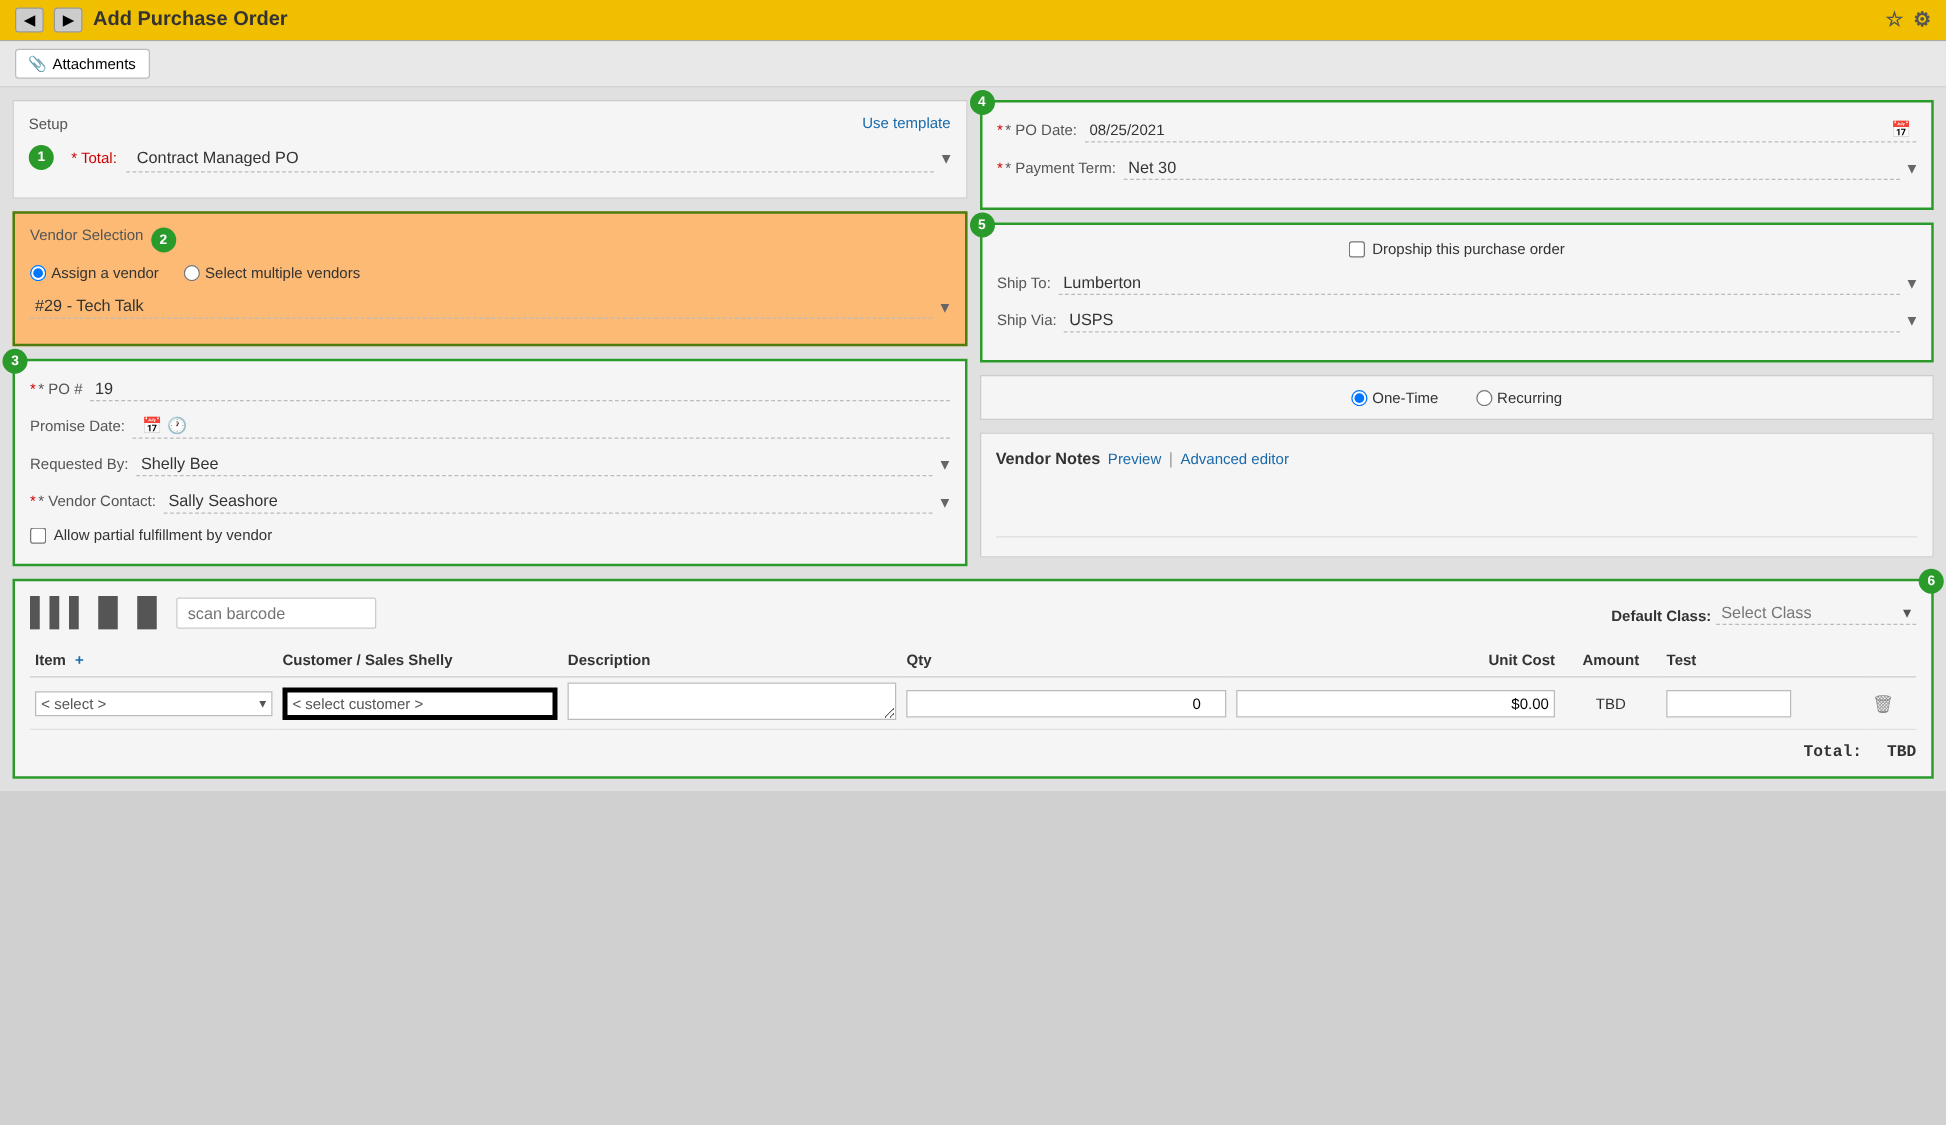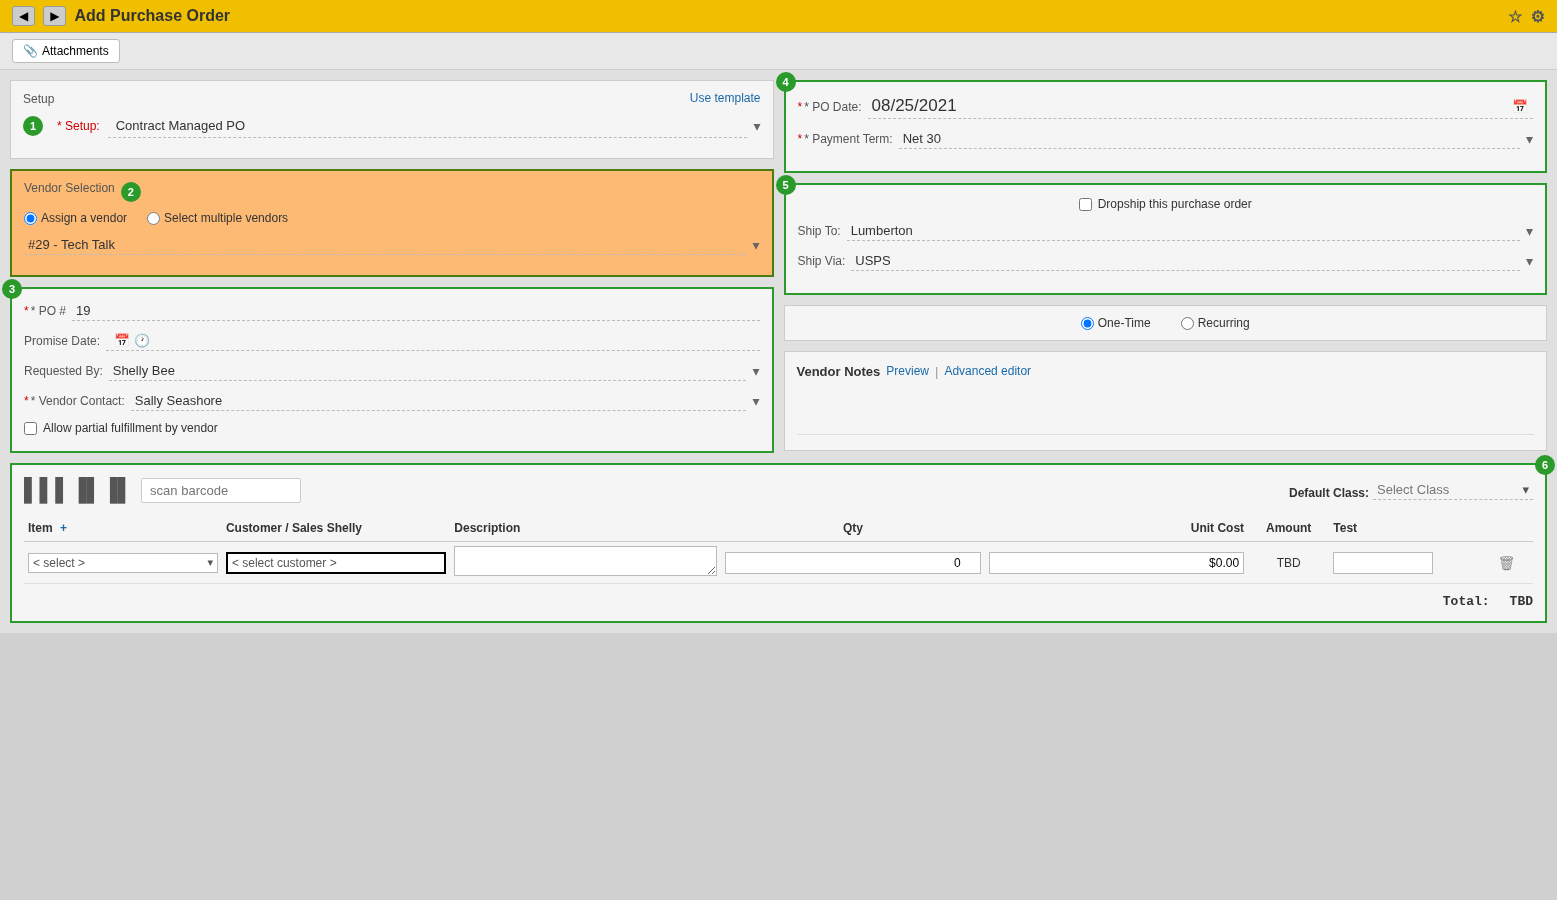--- a/index.html
+++ b/index.html
@@ -137,21 +137,21 @@
       align-items: center;
       justify-content: center;
       gap: 30px;
     }
 
     .vendor-notes-panel {
       background: #f5f5f5;
       border: 1px solid #ccc;
       padding: 12px;
     }
-    .notes-label-row { display: flex; align-items: flex-start; gap: 6px; margin-bottom: 6px; }
+    .notes-label-row { display: flex; align-items: center; gap: 6px; margin-bottom: 6px; }
     .notes-link { color: #1a6aab; font-size: 12px; cursor: pointer; }
     .notes-separator { color: #999; }
   </style>
 </head>
 <body>
 
 <div class="title-bar">
   <div class="title-bar-left">
     <button class="nav-btn">◀</button>
     <button class="nav-btn">▶</button>
@@ -172,21 +172,21 @@
 
 <div style="background:#e0e0e0; padding:10px; display:grid; grid-template-columns:1fr 1fr; gap:10px;">
 
   <div style="display:flex; flex-direction:column; gap:10px;">
 
     <div style="background:#f5f5f5; border:1px solid #ccc; padding:10px 12px; position:relative;">
       <span class="section-label">Setup</span>
       <span class="use-template-link">Use template</span>
       <div class="form-row" style="margin-top:8px;">
         <div style="position:relative; display:inline-flex; align-items:center; justify-content:center; background:#2a9a2a; color:#fff; border-radius:50%; width:20px; height:20px; font-size:11px; font-weight:bold; flex-shrink:0;">1</div>
-        <span class="form-label required" style="margin-left:8px;">* Setup:</span>
+        <span class="form-label required" style="margin-left:8px;">* Total:</span>
         <div class="field-wrapper">
           <input class="form-control" type="text" style="flex: 1 1 0%; border: none; background: transparent; font-size: 13px; outline: none;" value="Contract Managed PO">
         </div>
         <span class="dropdown-arrow">▾</span>
       </div>
     </div>
 
     <div style="background:#fdba74; border:2px solid #4d7c0f; padding:10px 12px; position:relative;">
       <div style="display:flex; align-items:center; gap:6px; margin-bottom:8px;">
         <span class="section-label">Vendor Selection</span>
@@ -253,21 +253,21 @@
   </div>
 
   <div style="display:flex; flex-direction:column; gap:10px;">
 
     <div style="background:#f5f5f5; border:2px solid #2a9a2a; padding:12px; position:relative;">
       <div style="position:absolute; top:-10px; left:-10px; display:inline-flex; align-items:center; justify-content:center; background:#2a9a2a; color:#fff; border-radius:50%; width:20px; height:20px; font-size:11px; font-weight:bold;">4</div>
 
       <div class="form-row">
         <span class="form-label"><span class="required">*</span><span>* PO Date:</span></span>
         <div class="field-wrapper">
-          <input type="text" style="flex: 1 1 0%; border: none; background: transparent; font-size: 17px; outline: none;" value="08/25/2021">
+          <input type="text" style="flex: 1 1 0%; border: none; background: transparent; font-size: 12px; outline: none;" value="08/25/2021">
           <span class="field-icon">📅</span>
         </div>
       </div>
 
       <div class="form-row">
         <span class="form-label"><span class="required">*</span><span>* Payment Term:</span></span>
         <div class="field-wrapper">
           <input type="text" style="flex: 1 1 0%; border: none; background: transparent; font-size: 13px; outline: none;" value="Net 30">
         </div>
         <span class="dropdown-arrow">▾</span>
@@ -341,37 +341,37 @@
 
     <table class="items-table">
       <thead>
         <tr>
           <th>
             <span>Item</span>
             <span style="color:#1a6aab; cursor:pointer; margin-left:4px; font-weight:bold;">+</span>
           </th>
           <th>Customer / Sales Shelly</th>
           <th>Description</th>
-          <th style="text-align:center;">Qty</th>
+          <th style="text-align:left;">Qty</th>
           <th style="text-align:right;">Unit Cost</th>
           <th style="text-align:center;">Amount</th>
           <th>Test</th>
           <th></th>
         </tr>
       </thead>
       <tbody>
         <tr>
           <td style="min-width:130px;">
             <div style="display:flex; align-items:center; border:1px solid #bbb; background:#fff; padding:2px 4px;">
               <span style="flex:1; font-size:12px; color:#555;">&lt; select &gt;</span>
               <span style="color:#555; font-size:11px;">▾</span>
             </div>
           </td>
           <td style="min-width:150px;">
-            <div style="display:flex; align-items:center; border:2px solid #000000; background:#fff; padding:2px 4px;">
+            <div style="display:flex; align-items:center; border:4px solid #000000; background:#fff; padding:2px 4px;">
               <span style="flex:1; font-size:12px; color:#555;">&lt; select customer &gt;</span>
             </div>
           </td>
           <td>
             <textarea class="item-textarea" style=""></textarea>
           </td>
           <td style="min-width:60px;">
             <input type="number" class="item-number" value="0" style="">
           </td>
           <td style="min-width:80px;">

